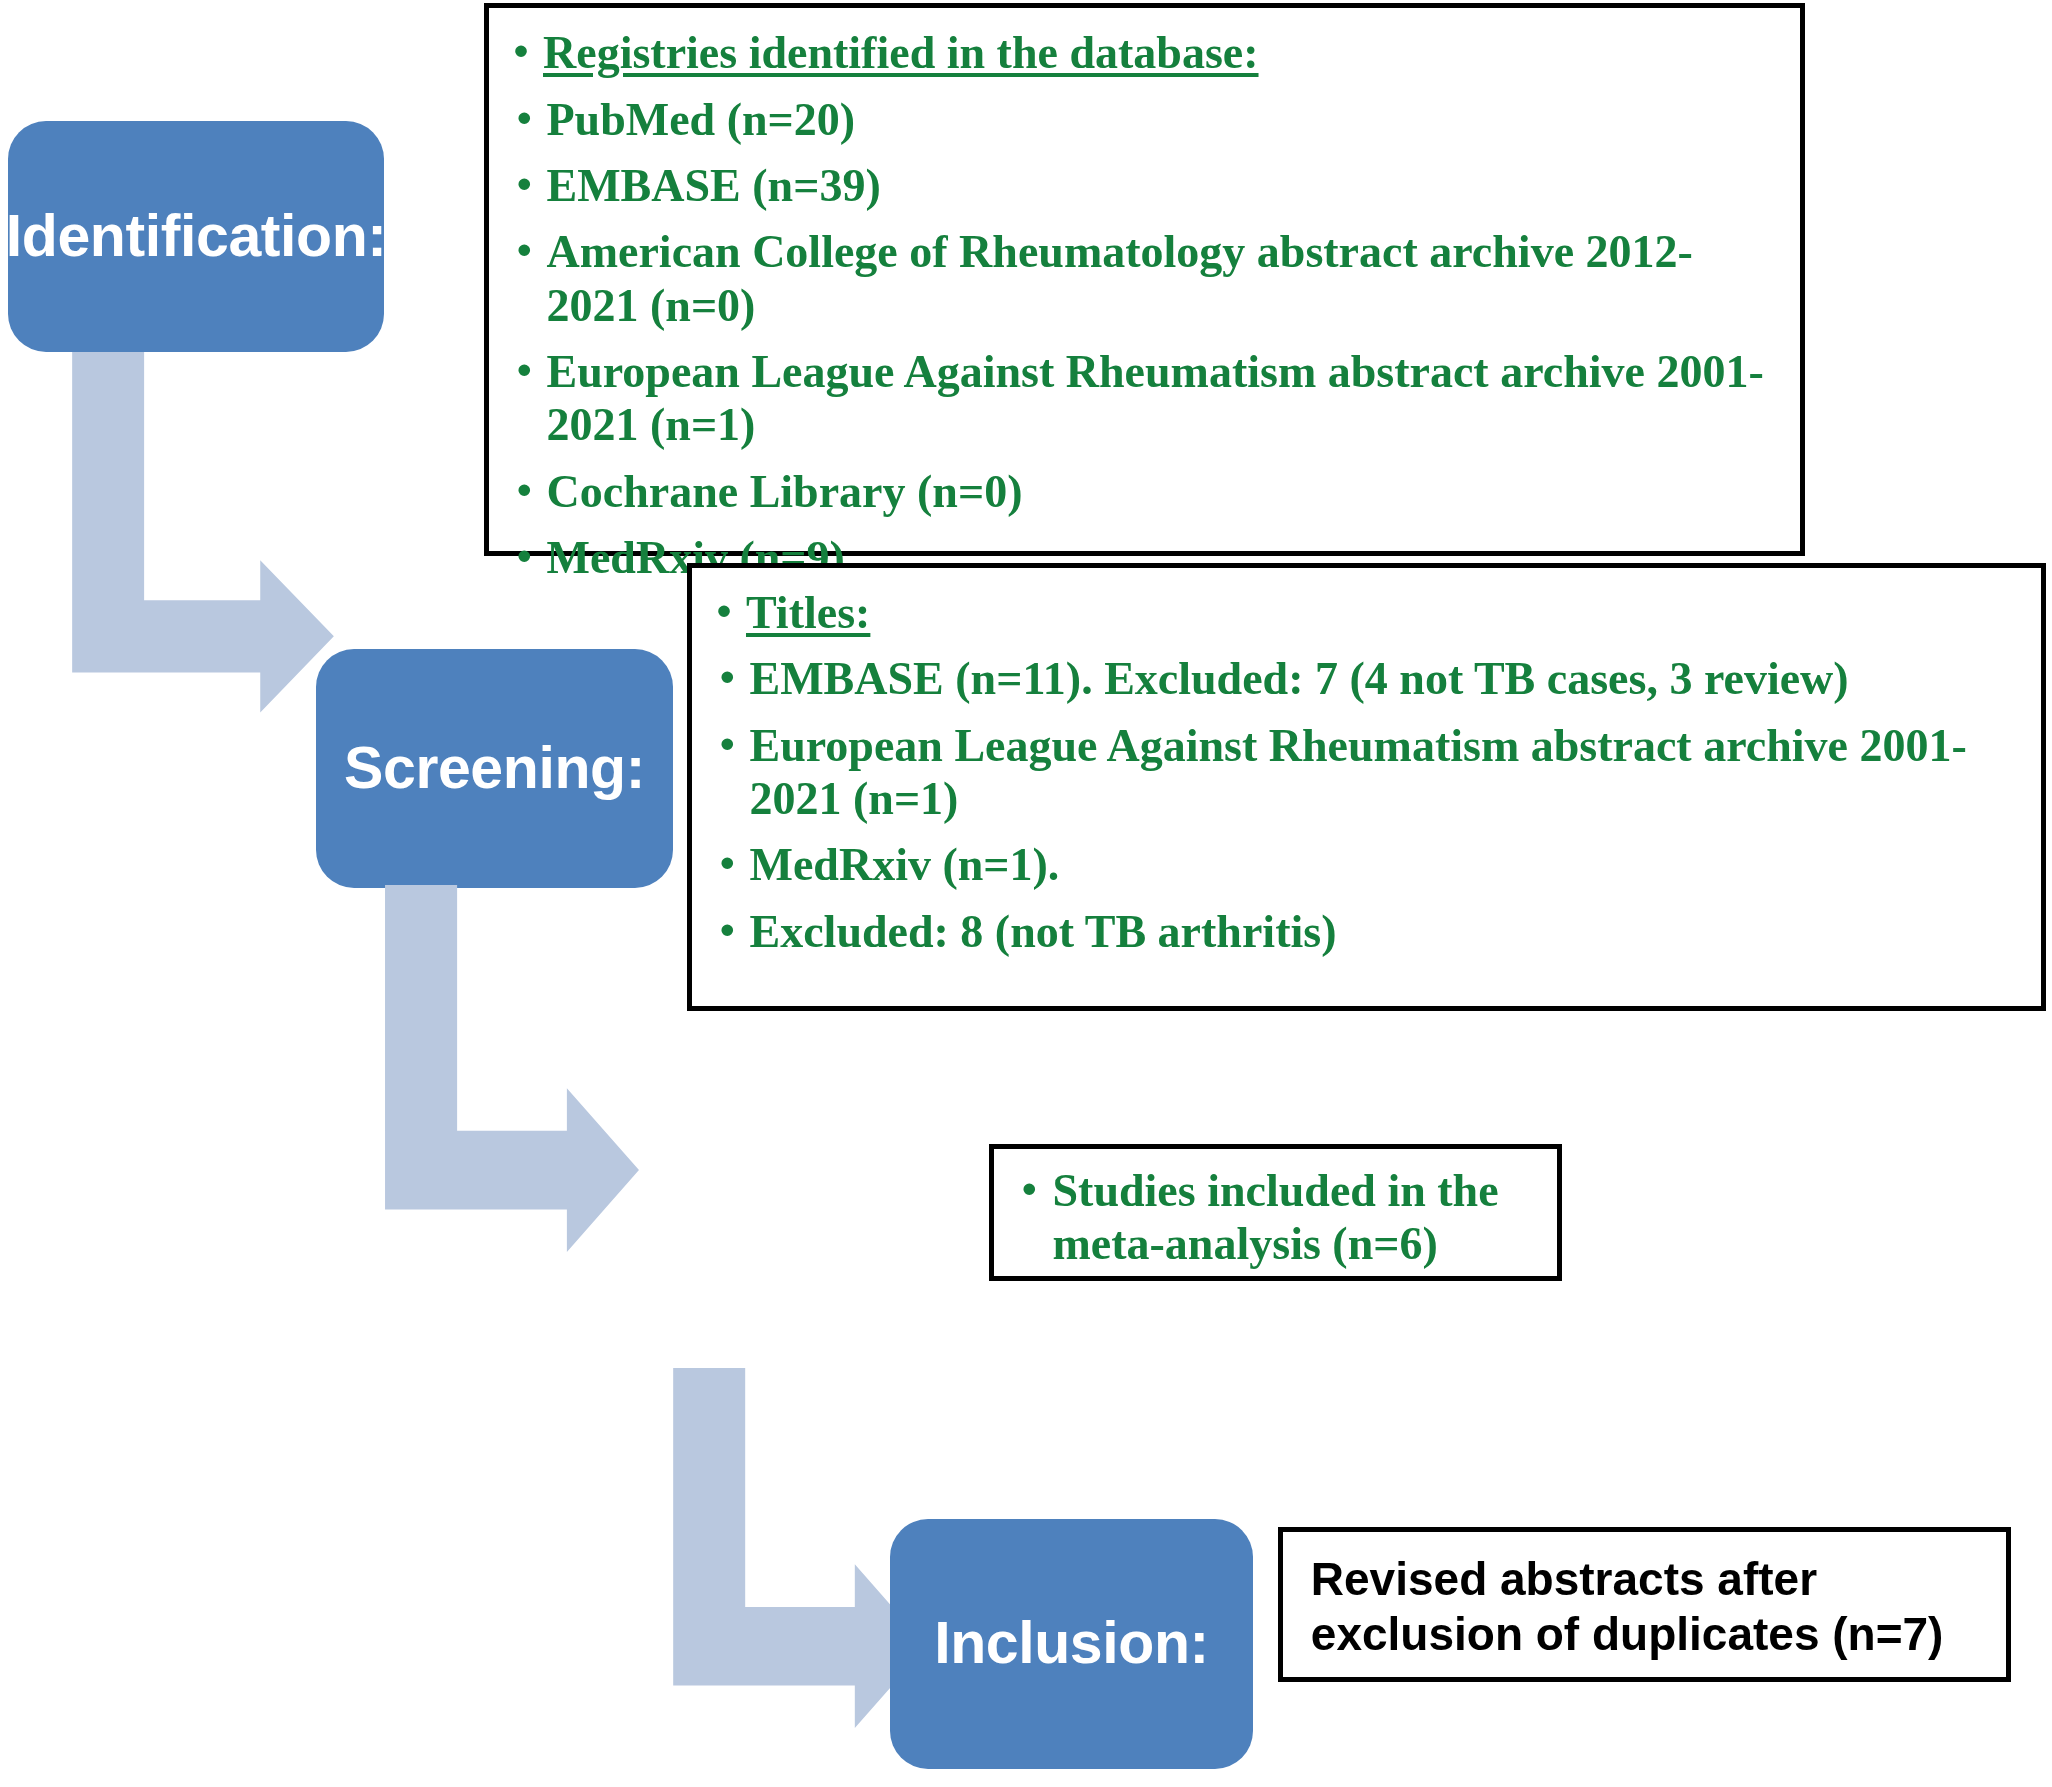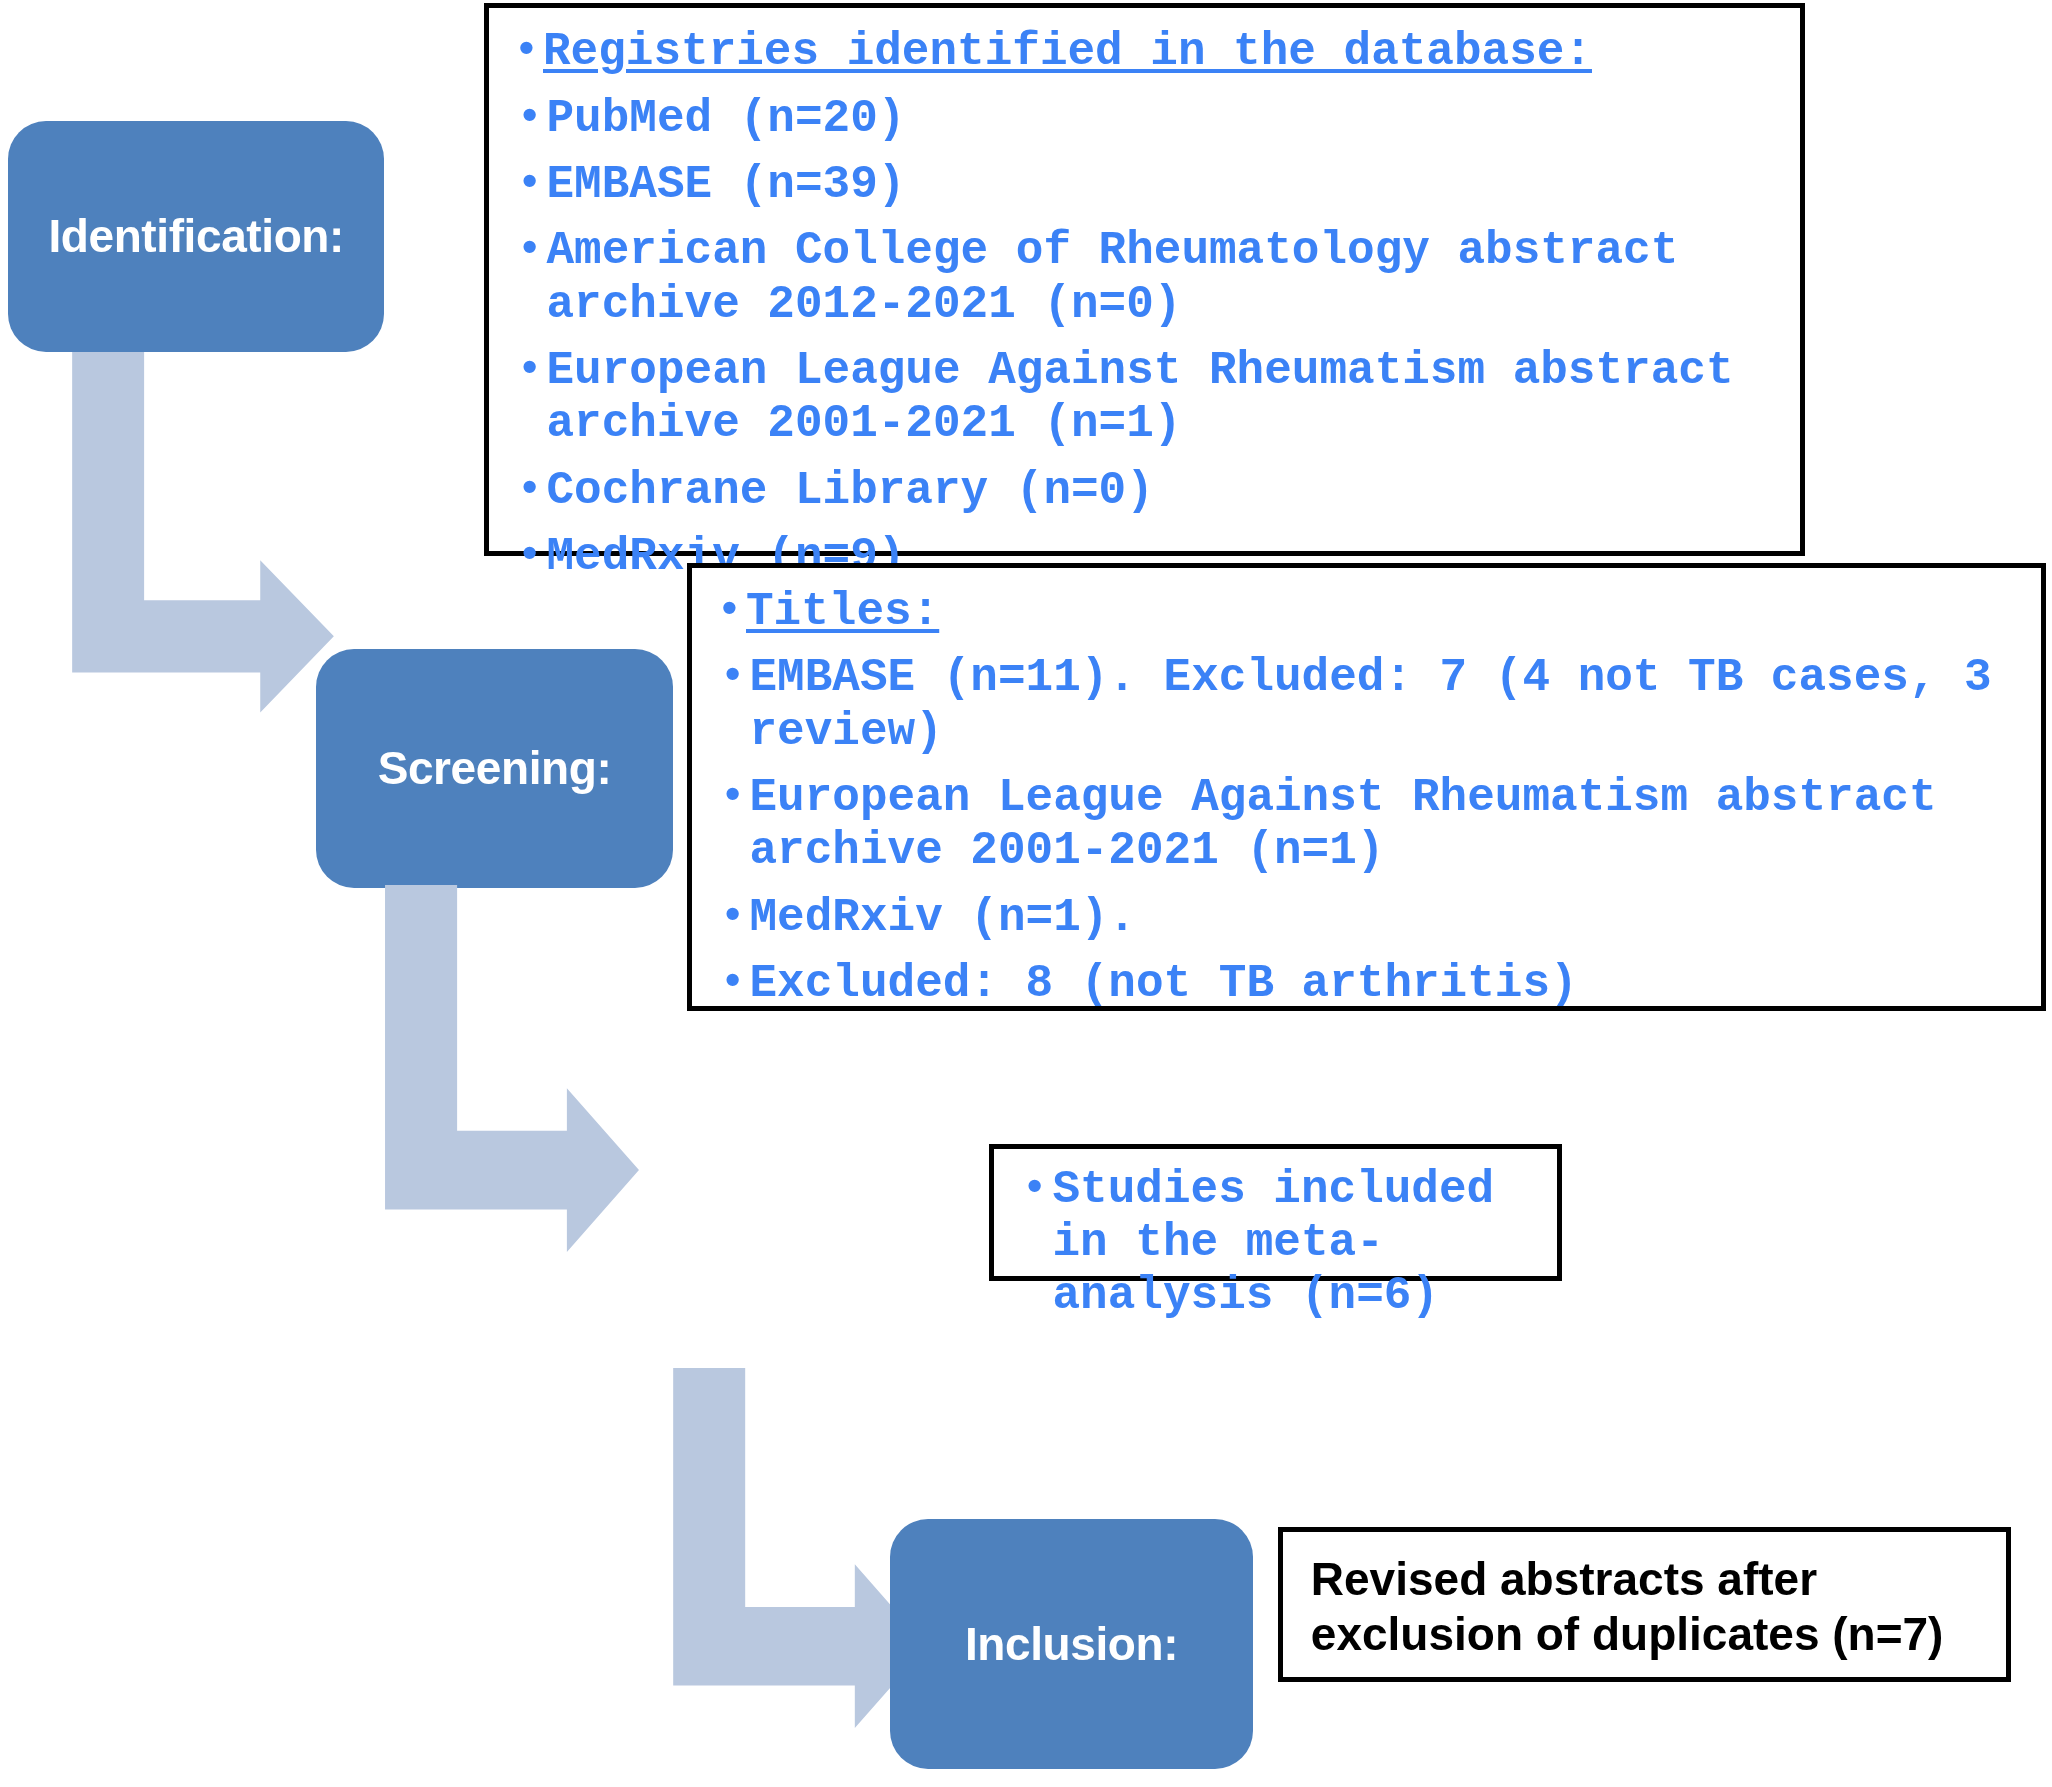--- a/index.html
+++ b/index.html
@@ -26,21 +26,21 @@
     border-radius: 38px;
     display: flex;
     align-items: center;
     justify-content: center;
     box-sizing: border-box;
   }
   .stage-label {
     color: #FFFFFF;
     font-family: "Liberation Sans", sans-serif;
     font-weight: bold;
-    font-size: 46px;
+    font-size: 59px;
     line-height: 1.05;
     letter-spacing: -0.4px;
     white-space: nowrap;
     text-align: center;
   }
 
   
   .content-box {
     position: absolute;
     background: #ffffff;
@@ -48,22 +48,22 @@
     box-sizing: border-box;
     padding: 18px 21px 18px 24.5px;
   }
   .bullet-list {
     margin: 0;
     padding: 0;
     list-style: none;
   }
   .bullet-item {
     position: relative;
-    color: #3b82f6;
-    font-family: Liberation Mono, monospace;
+    color: #15803d;
+    font-family: Liberation Serif, serif;
     font-weight: bold;
     font-size: 46px;
     line-height: 1.16;
     padding-left: 34px;
     margin-bottom: 13px;
     text-indent: 0;
   }
   .bullet-item:last-child { margin-bottom: 0; }
   .bullet-item::before {
     content: "\2022";

